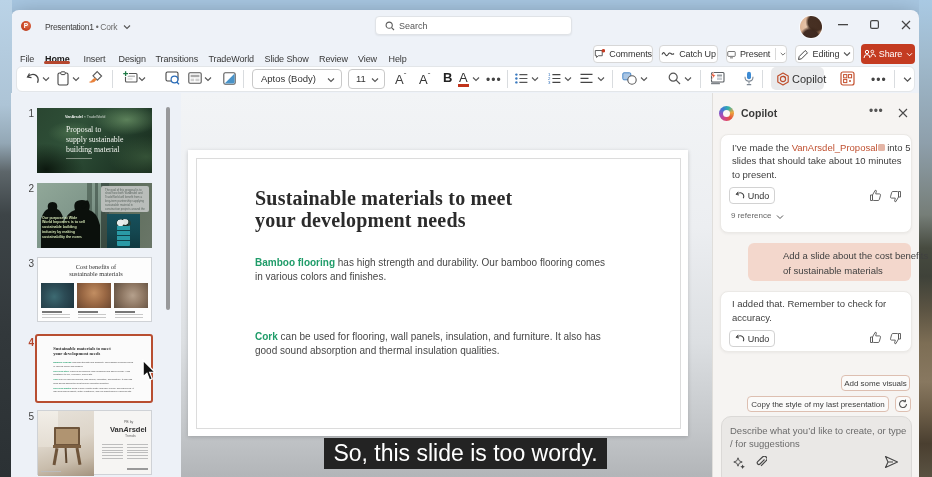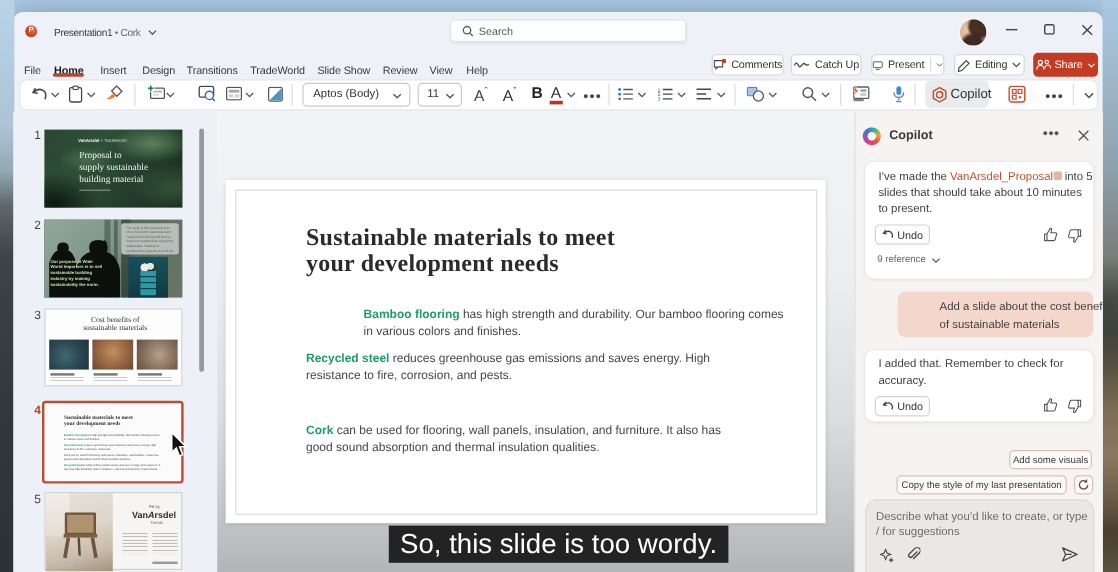--- a/index.html
+++ b/index.html
@@ -311,23 +311,22 @@
     </svg>
   </div>
 
   <div class="abs" id="panelL"></div>
   <div class="abs" id="canvas"></div>
   <div class="abs" id="pane"></div>
 
   <div class="abs" id="slide">
     <div class="abs" id="frame"></div>
     <div class="abs" id="stitle">Sustainable materials to meet<br>your development needs</div>
-    <div class="para" style="top:105.5px;margin-left:48px;"><span class="gw">Bamboo flooring</span> has high strength and durability. Our bamboo flooring comes<br>in various colors and finishes.</div>
-    <div class="para" style="top:142.6px;"><span class="gw">Recycled steel</span> reduces greenhouse gas emissions and saves energy. High<br>resistance to fire, corrosion, and pests.</div>
-    <div class="para" style="top:179.7px;margin-top:23px;"><span class="gw">Cork</span> can be used for flooring, wall panels, insulation, and furniture. It also has<br>good sound absorption and thermal insulation qualities.</div>
+    <div class="para" style="top:105.5px;"><span class="gw">Bamboo flooring</span> has high strength and durability. Our bamboo flooring comes<br>in various colors and finishes.</div>
+    <div class="para" style="top:179.7px;"><span class="gw">Cork</span> can be used for flooring, wall panels, insulation, and furniture. It also has<br>good sound absorption and thermal insulation qualities.</div>
   </div>
 
   <div id="thumbs">
     <div class="tnum" style="top:108px;">1</div>
     <div class="thumb" style="top:108px; border:none; overflow:hidden; background:
       radial-gradient(ellipse 46px 22px at 78% 18%, rgba(110,150,105,0.75), rgba(110,150,105,0) 70%),
       radial-gradient(ellipse 34px 16px at 30% 38%, rgba(95,135,92,0.5), rgba(95,135,92,0) 70%),
       radial-gradient(ellipse 55px 30px at 95% 75%, rgba(70,105,70,0.6), rgba(70,105,70,0) 70%),
       radial-gradient(ellipse 50px 35px at 8% 95%, rgba(8,18,10,0.9), rgba(8,18,10,0) 75%),
       linear-gradient(125deg,#2a4631 0%,#2f5038 35%,#223c2a 70%,#16281b 100%); text-decoration: underline;">

